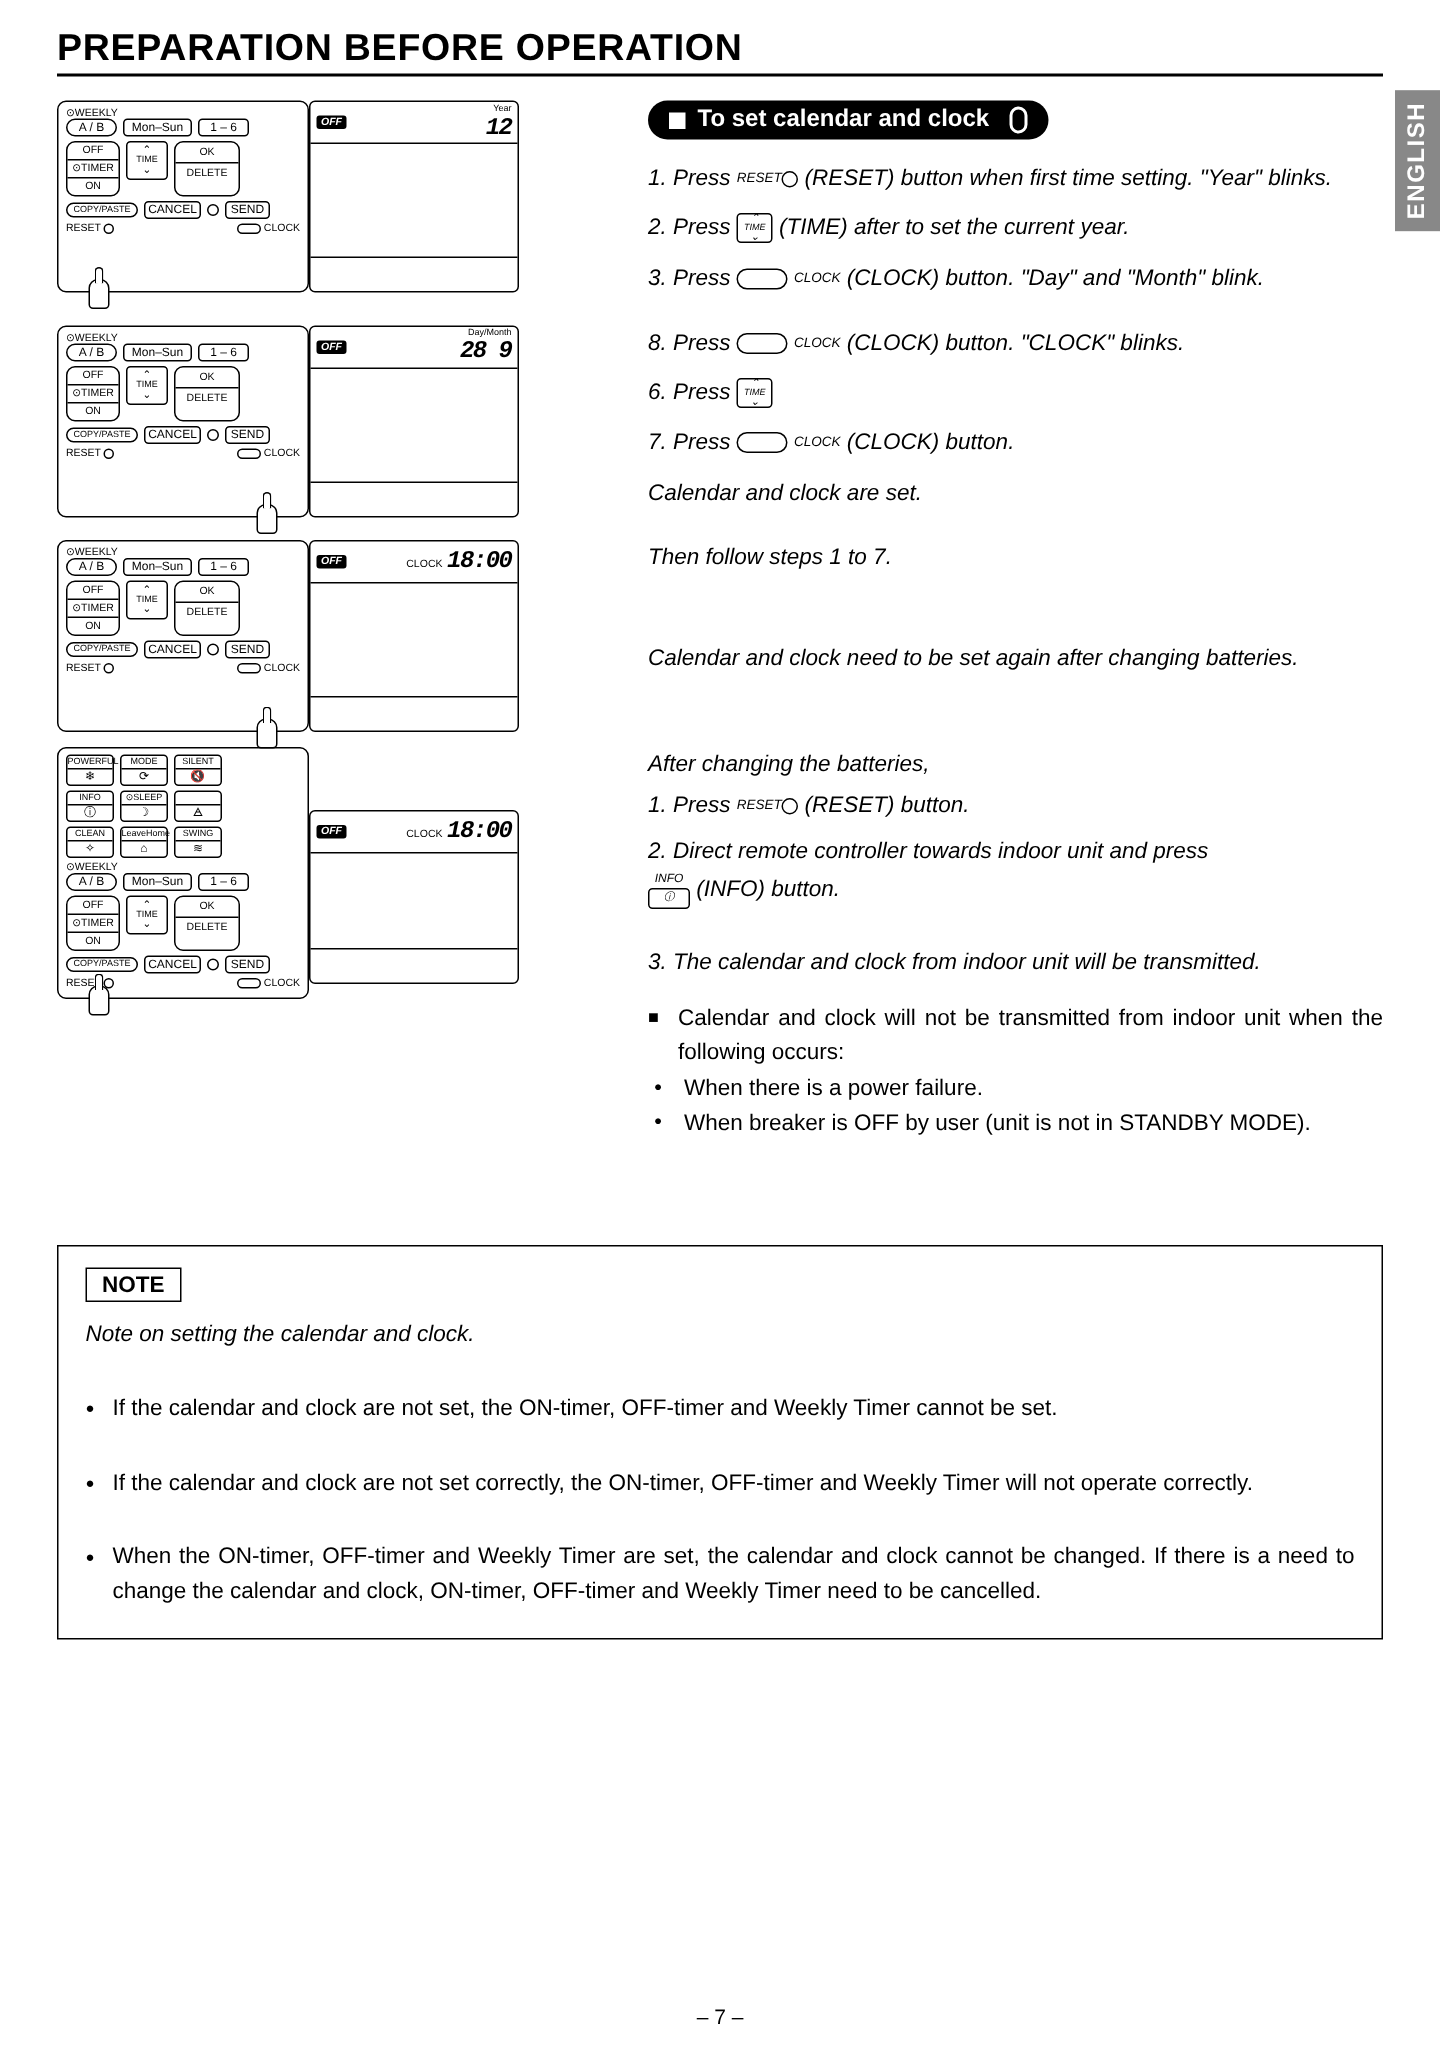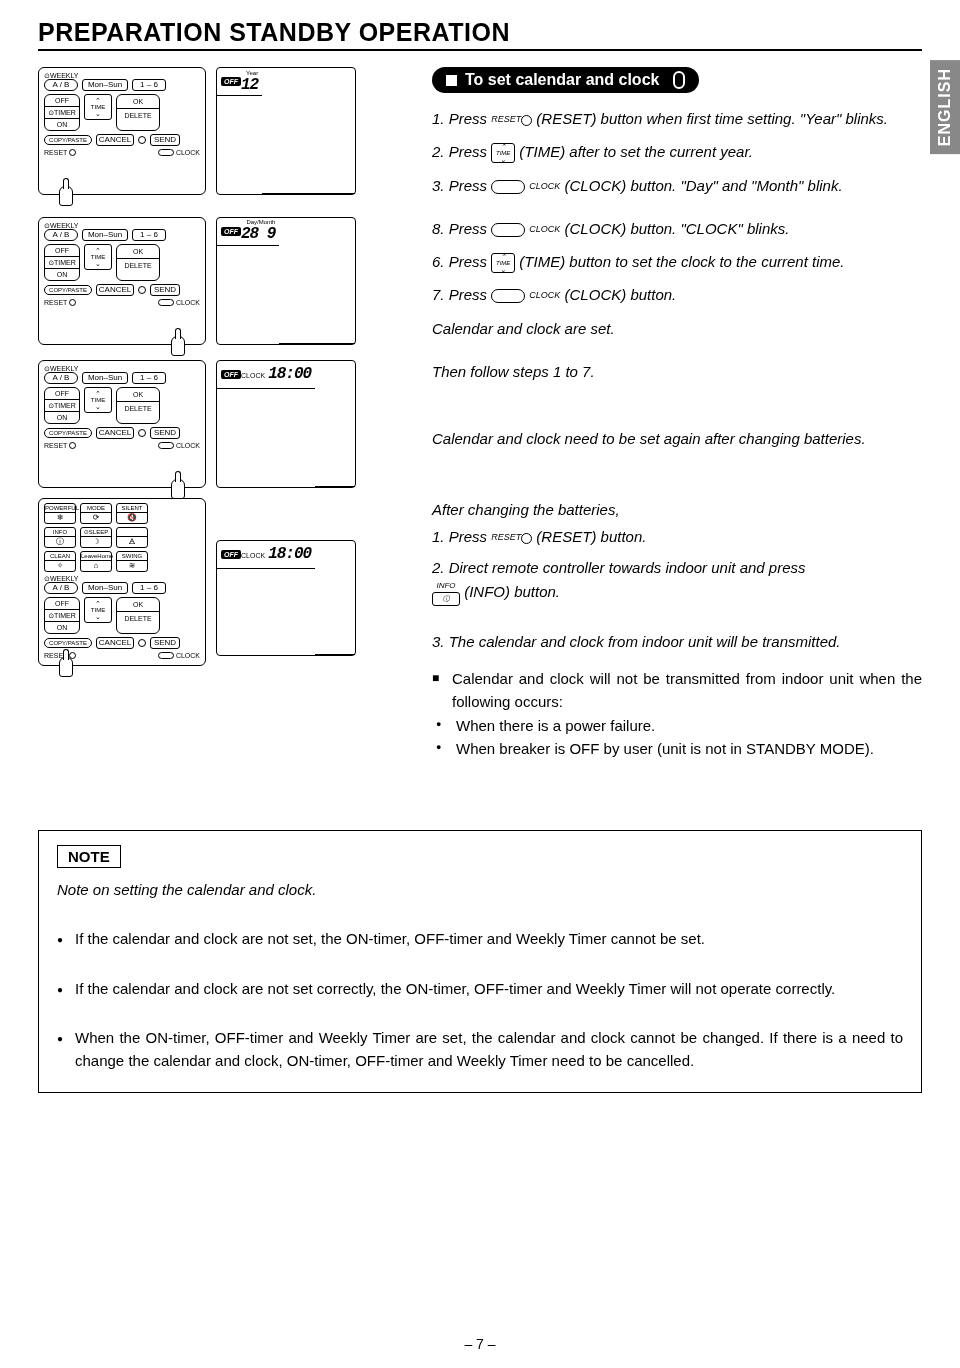--- a/index.html
+++ b/index.html
@@ -28,21 +28,21 @@
     background: #888;
     color: #fff;
     font-weight: 700;
     writing-mode: vertical-rl;
     transform: rotate(180deg);
     padding: 8px 6px;
     font-size: 16px;
     letter-spacing: 1px;
   }
   .row { display: flex; gap: 14px; margin-bottom: 10px; align-items: flex-start; }
-  .left-col { width: 330px; flex: 0 0 330px; display:flex; gap:10px; }
+  .left-col { width: 330px; flex: 0 0 330px; display:flex; }
   .right-col { flex: 1; padding-left: 50px; }
 
   
   .remote {
     border: 1.5px solid #000;
     border-radius: 6px;
     width: 168px;
     padding: 4px 5px 6px 5px;
     font-size: 8px;
     line-height: 1;
@@ -87,21 +87,21 @@
   .pinhole { width:7px; height:7px; border:1px solid #000; border-radius:50%; display:inline-block; vertical-align:middle;}
   .reset-row { display:flex; justify-content:space-between; font-size:7px; align-items:center; }
   .reset-row .lbl { display:flex; align-items:center; gap:2px;}
 
   
   .lcd {
     border:1.5px solid #000;
     border-radius:4px;
     width: 140px;
     height: 128px;
-    display:flex; flex-direction:row;
+    display:flex; flex-direction:column;
     font-size:8px;
   }
   .lcd .top { border-bottom:1px solid #000; height:28px; display:flex; align-items:center; justify-content:space-between; padding:2px 4px;}
   .lcd .mid { flex:1; border-bottom:1px solid #000; }
   .lcd .bot { height:22px; }
   .off-badge { background:#000; color:#fff; font-size:7px; padding:1px 3px; border-radius:2px; font-style:italic; font-weight:bold;}
   .seg { font-family: 'Courier New', monospace; font-size:16px; font-weight:900; letter-spacing:-1px; font-style:italic;}
   .seg-label { font-size:6px; text-align:right; }
 
   
@@ -187,21 +187,21 @@
     border:1.2px solid #000;
     border-bottom:none;
     border-radius:3px 3px 0 0;
     top:-2px; left:10px;
     background:#fff;
   }
 </style>
 </head>
 <body>
 
-<h1 class="page-title">PREPARATION STANDBY OPERATION</h1>
+<h1 class="page-title">PREPARATION BEFORE OPERATION</h1>
 <div class="lang-tab">ENGLISH</div>
 
 <div class="row">
   <div class="left-col">
     <div class="remote">
       <div class="weekly">⊙<span>WEEKLY</span></div>
       <div class="rline">
         <span class="btn" style="width:34px">A / B</span>
         <span class="btn sq" style="width:46px">Mon–Sun</span>
         <span class="btn sq" style="width:34px">1 – 6</span>
@@ -333,21 +333,21 @@
   </div>
   <div class="right-col instr-list">
     <div class="instr">
       <span>8. Press </span><span class="mini oval"></span> <span class="mini-label">CLOCK</span><span> (CLOCK) button. "CLOCK" blinks.</span>
     </div>
     <div class="instr">
       <span>6. Press </span><span class="mini box">
           <span class="c">⌃</span>
           <span>TIME</span>
           <span class="c">⌄</span>
-        </span><span> (TIME) button to set the clock to the current time.</span>
+        </span>
     </div>
     <div class="instr">
       <span>7. Press </span><span class="mini oval"></span> <span class="mini-label">CLOCK</span><span> (CLOCK) button.</span>
     </div>
     <div class="instr">Calendar and clock are set.</div>
   </div>
 </div>
 
 <div class="row">
   <div class="left-col">

